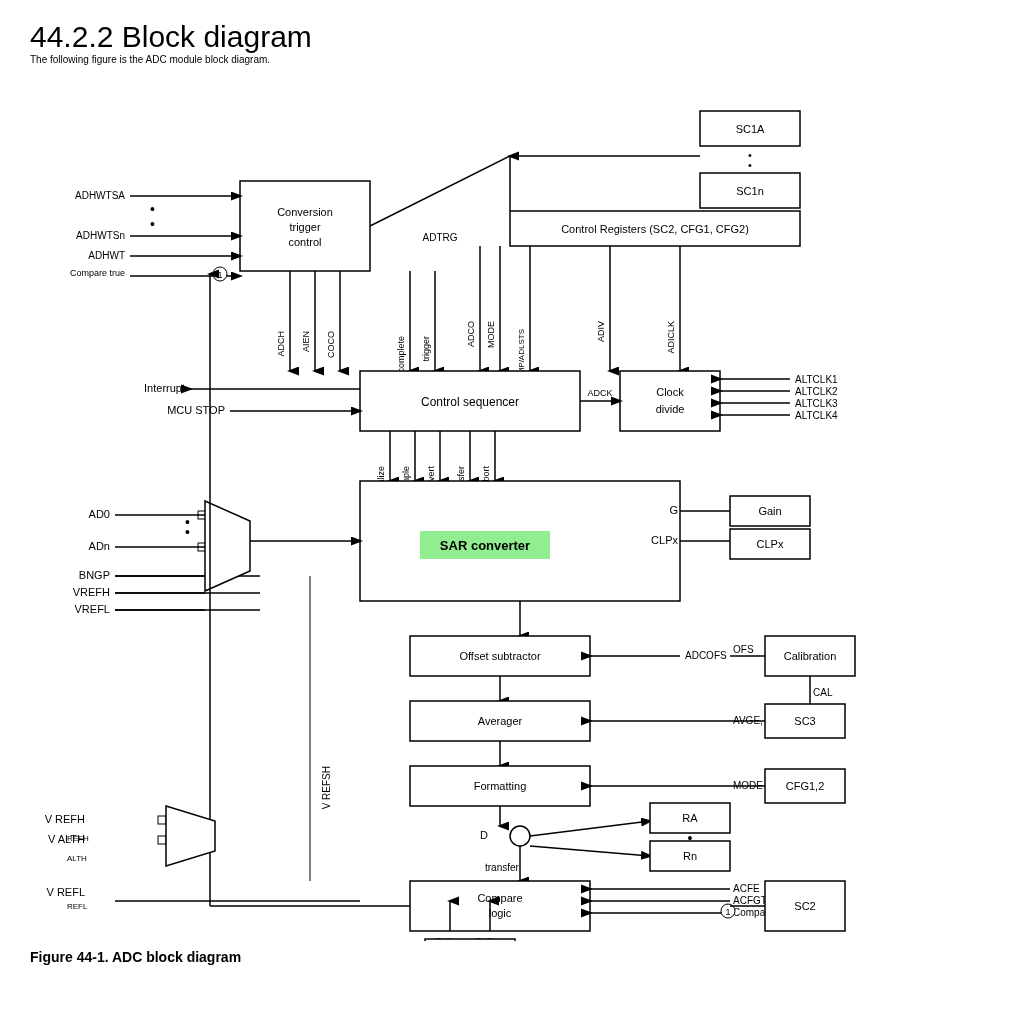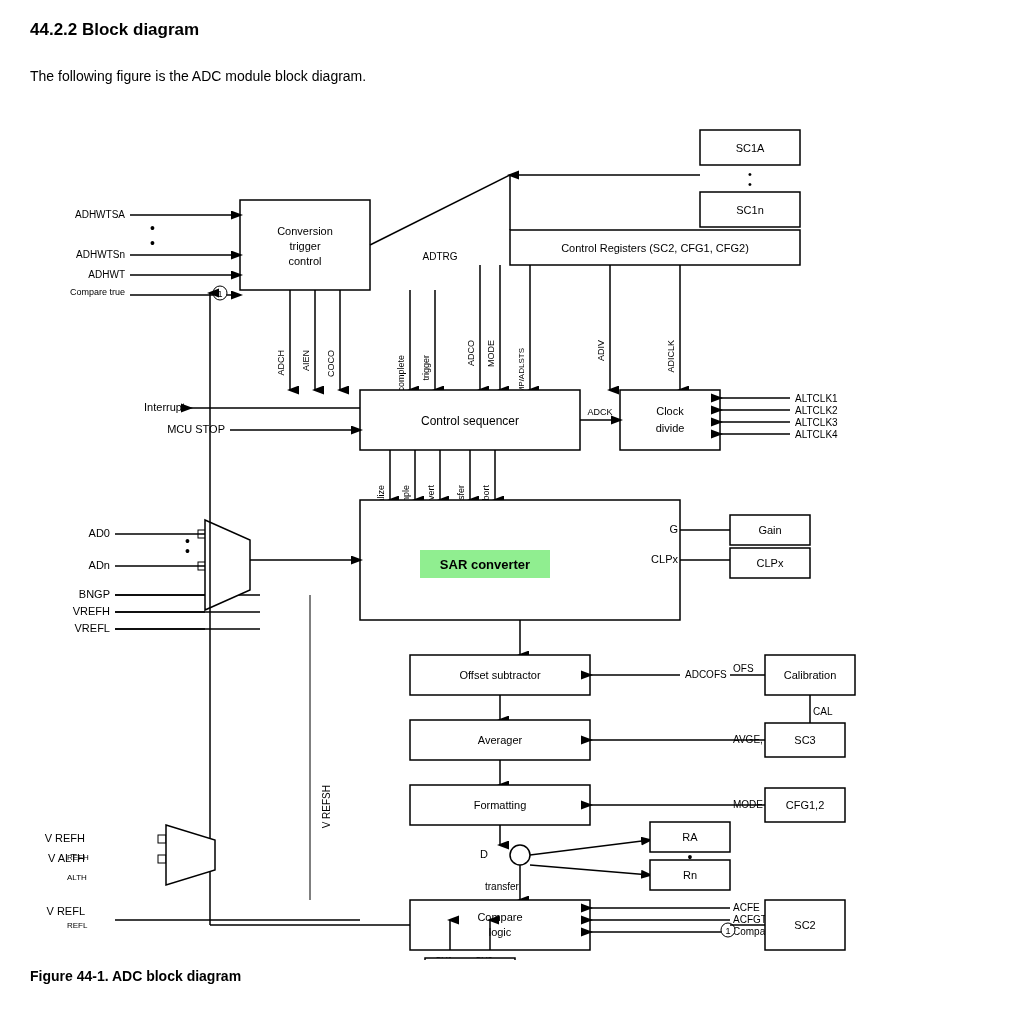--- a/index.html
+++ b/index.html
@@ -4,26 +4,26 @@
   <style>
     * { box-sizing: border-box; margin: 0; padding: 0; }
     body {
       background: #fff;
       font-family: Arial, Helvetica, sans-serif;
       font-size: 13px;
       color: #000;
       padding: 20px 30px;
     }
     h1 {
-      font-size: 17px;
-      font-weight: bold;
-      margin-bottom: 28px;
+      font-size: 30px;
+      font-weight: normal;
+      margin-bottom: 0;
     }
     .intro {
-      font-size: 14px;
+      font-size: 10px;
       margin-bottom: 16px;
     }
     .diagram-container {
       position: relative;
       width: 960px;
       height: 860px;
       border: none;
     }
     .diagram-container svg {
       width: 100%;

